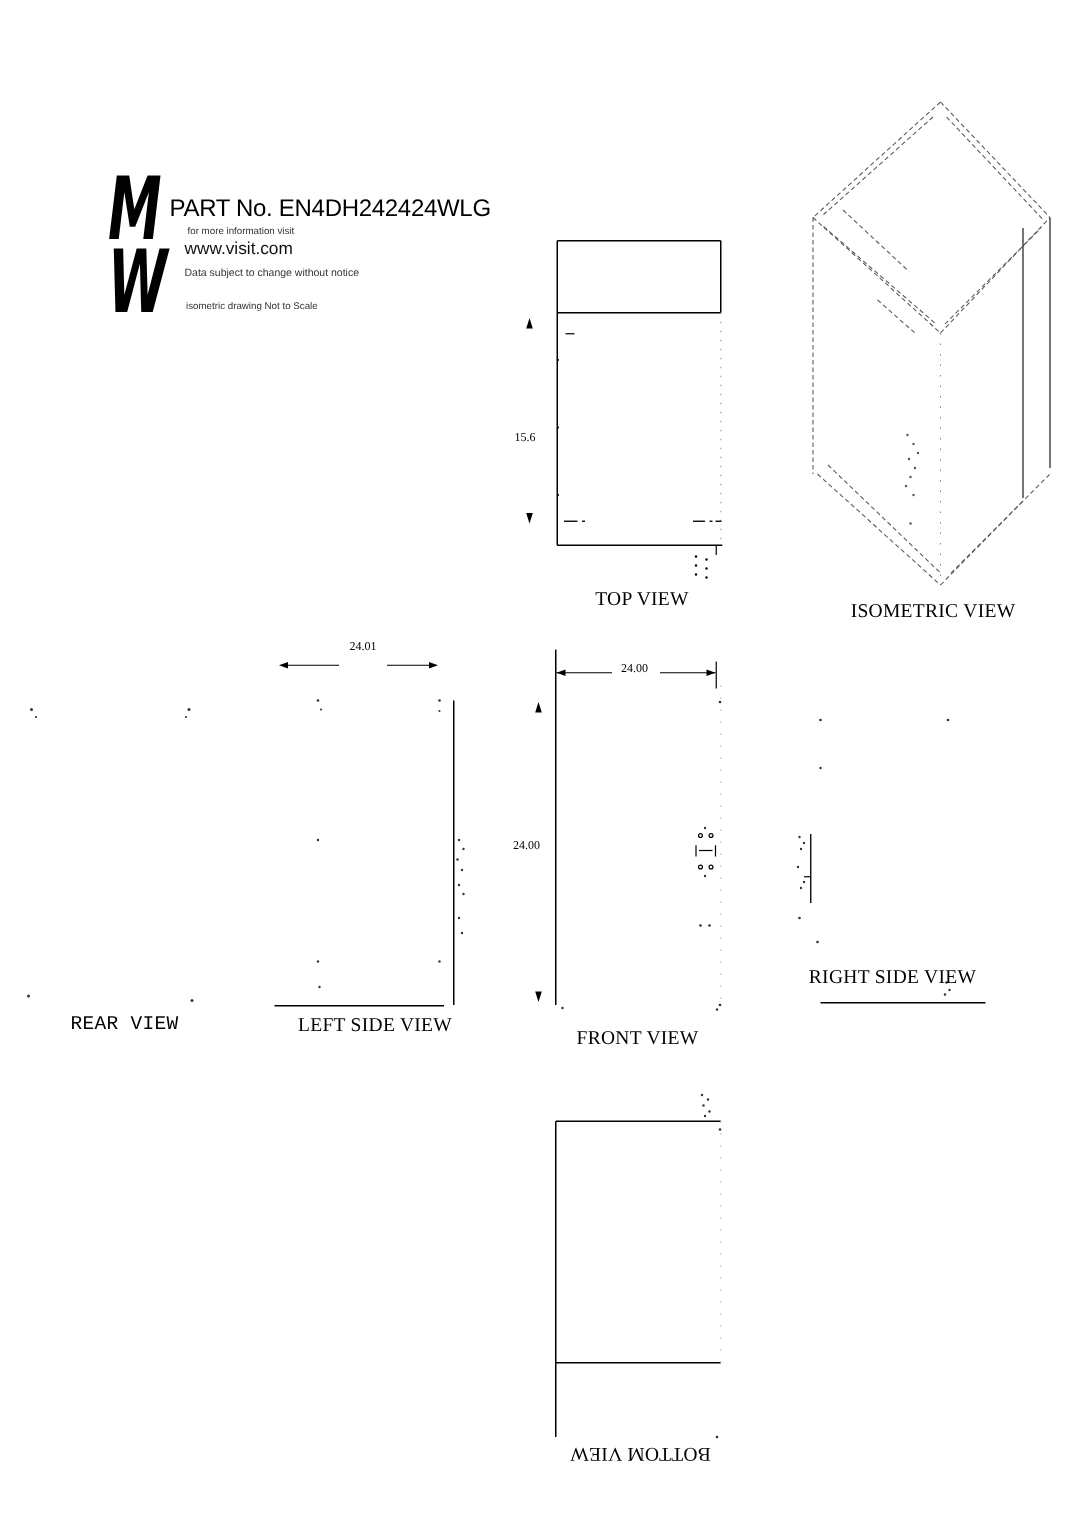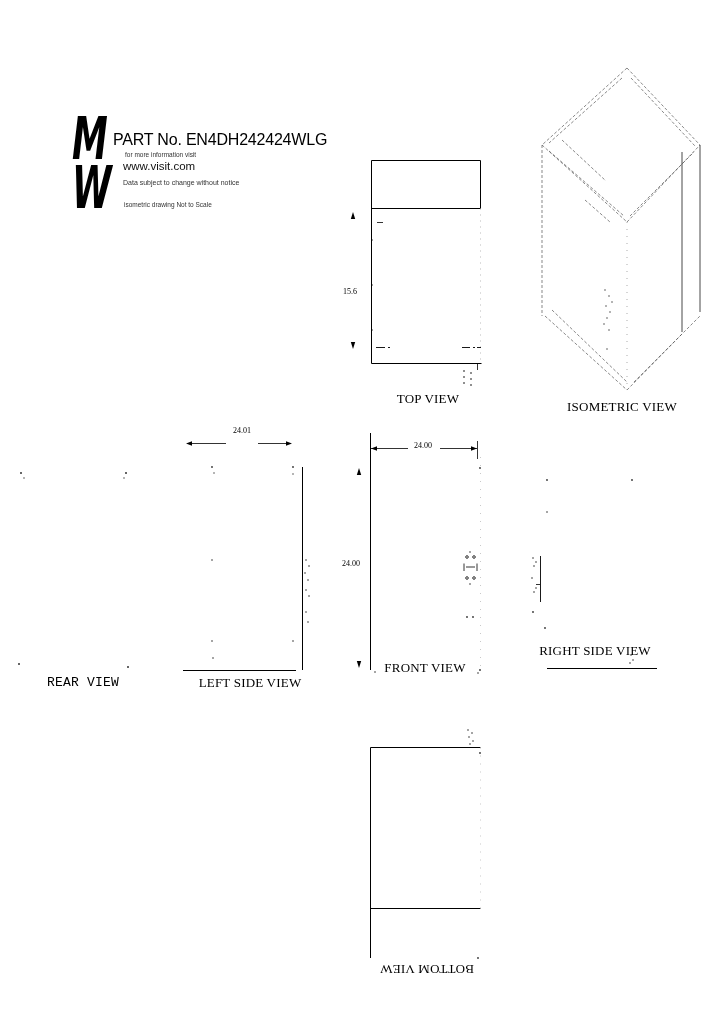--- a/index.html
+++ b/index.html
@@ -27,21 +27,21 @@
   .scale-note{position:absolute;left:124px;top:201px;font-size:6.5px;color:#333;white-space:nowrap;}
   
   .lbl{
     position:absolute;font-family:"Liberation Serif",serif;font-size:13px;color:#000;
     white-space:nowrap;transform:translateX(-50%);letter-spacing:0.2px;
   }
   .lbl-top{left:428px;top:391px;}
   .lbl-iso{left:622px;top:399px;}
   .lbl-rear{left:83px;top:675px;font-family:Liberation Mono, monospace;}
   .lbl-left{left:250px;top:675px;}
-  .lbl-front{left:425px;top:660px;}
+  .lbl-front{left:425px;top:684px;}
   .lbl-right{left:595px;top:643px;}
   .lbl-bottom{left:427px;top:961px;transform:translateX(-50%) rotate(180deg);}
   
   .dim{
     position:absolute;font-family:"Liberation Serif",serif;font-size:8px;color:#000;
     white-space:nowrap;transform:translateX(-50%);
   }
   .dim-top-depth{left:350px;top:267px;margin-top:20px;}
   .dim-left-width{left:242px;top:426px;}
   .dim-front-width{left:423px;top:441px;background:#fff;padding:0 3px;}

